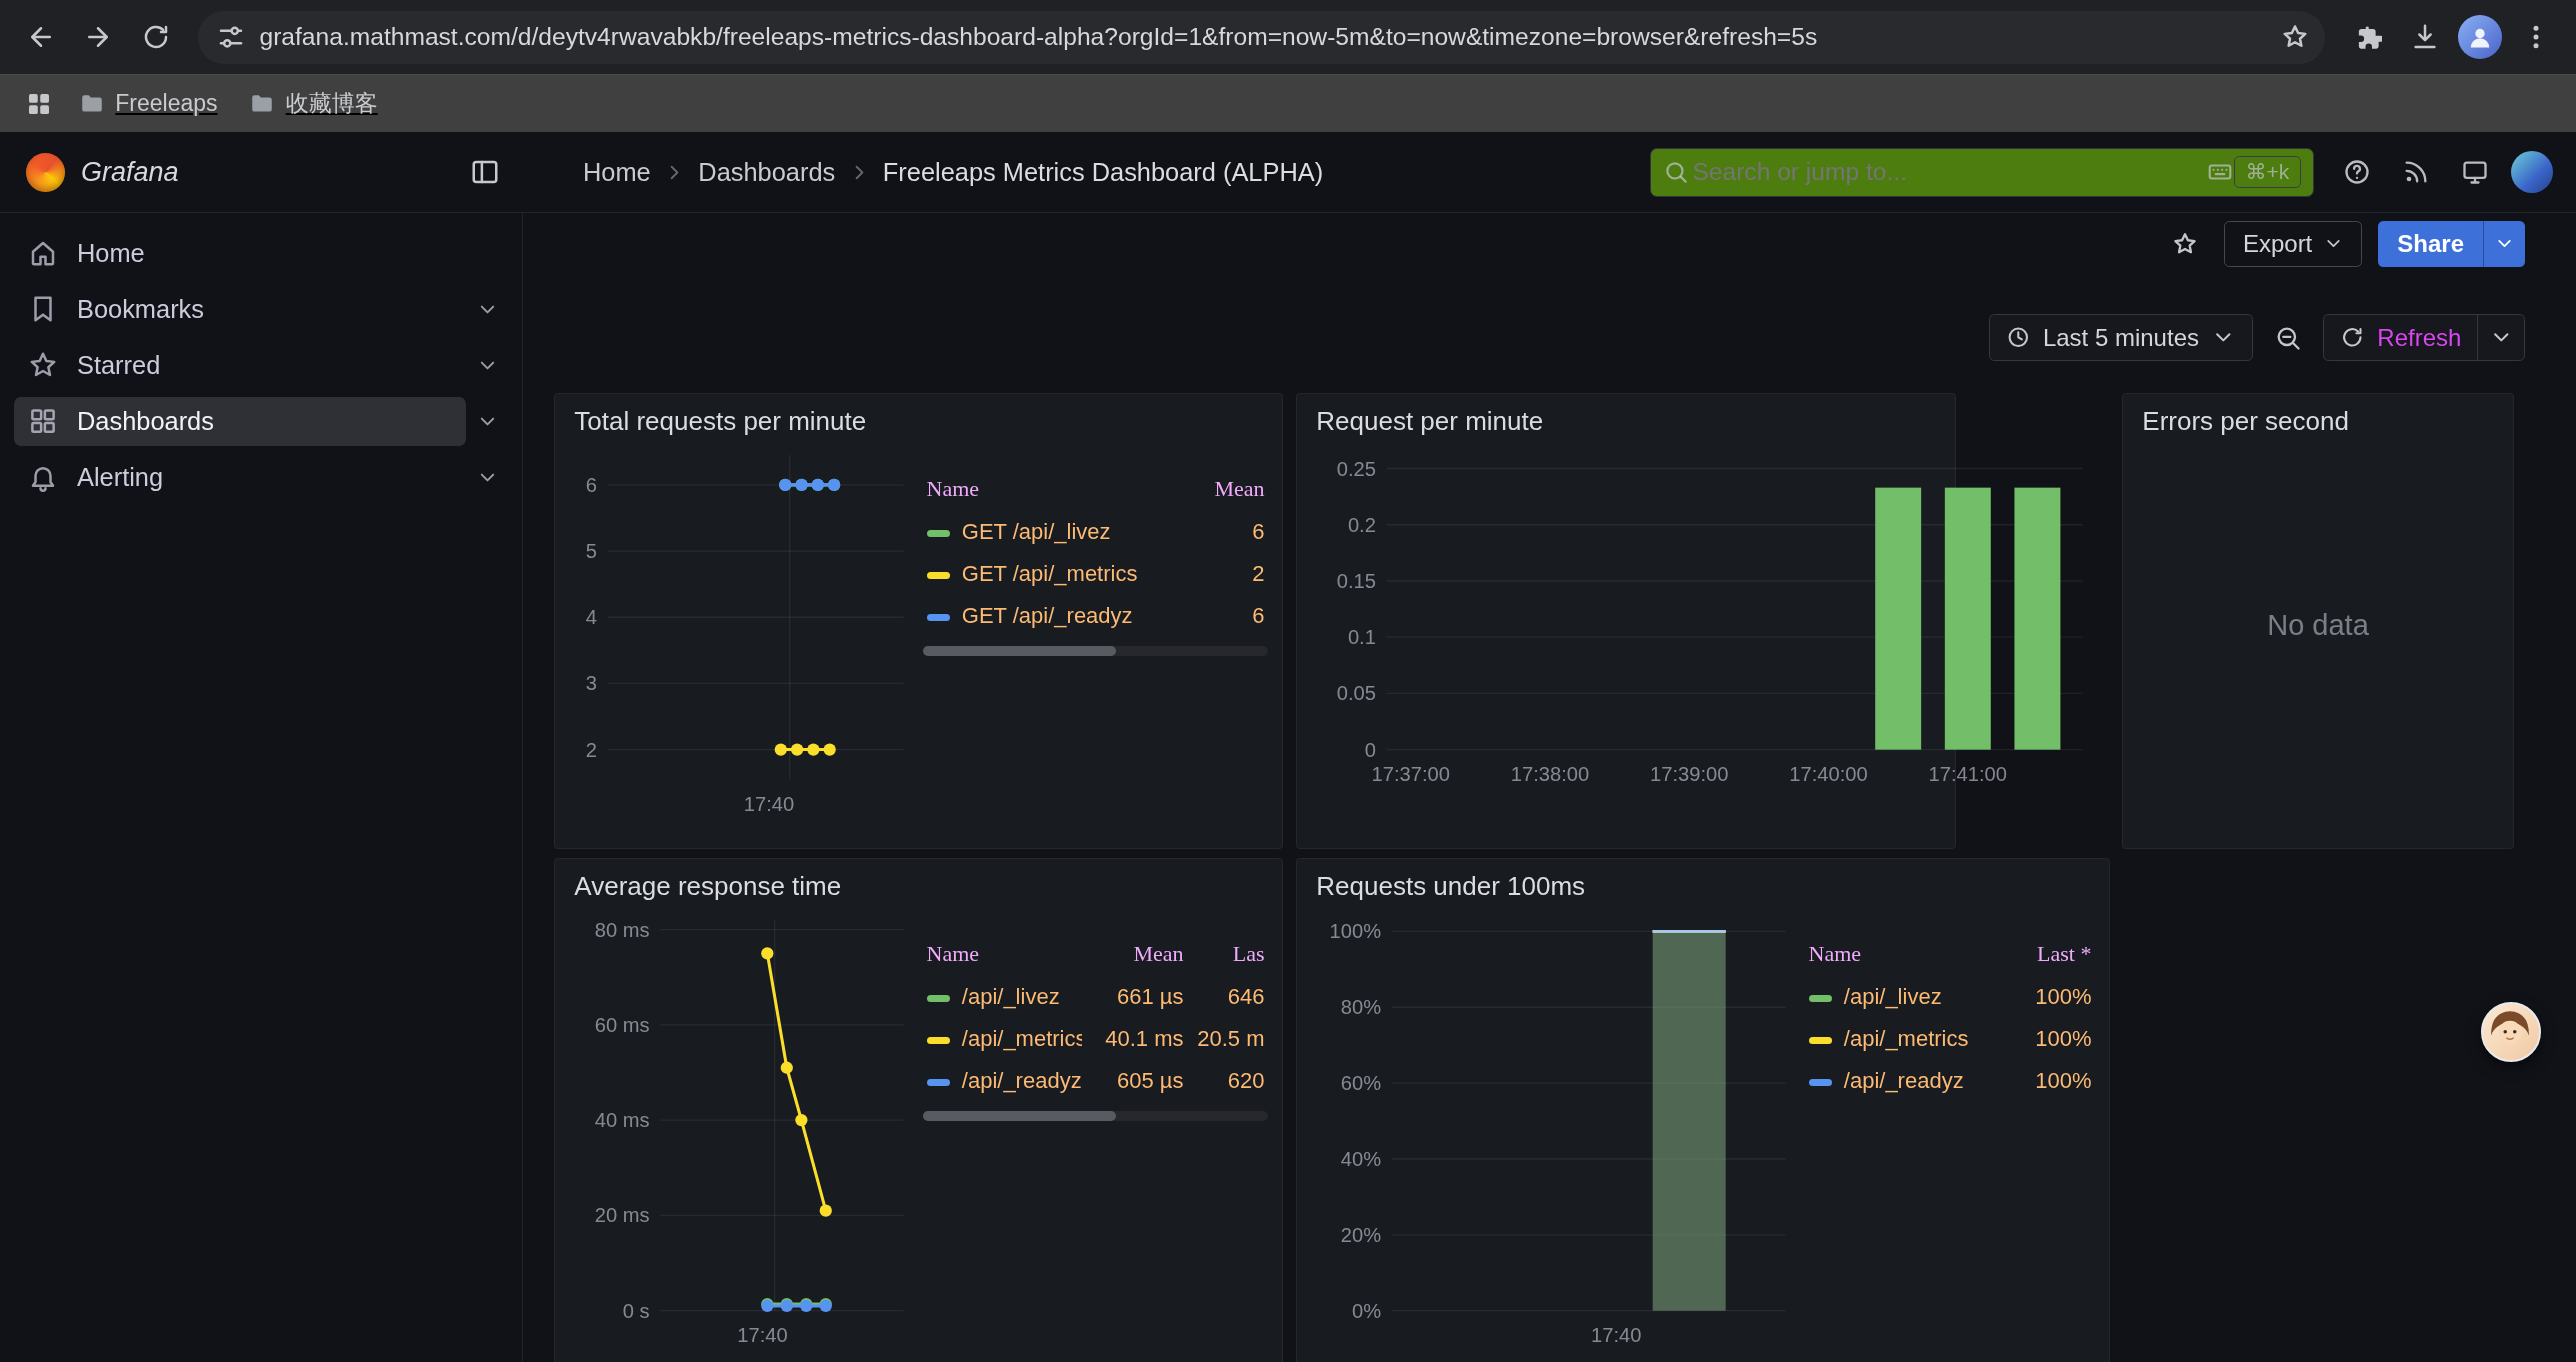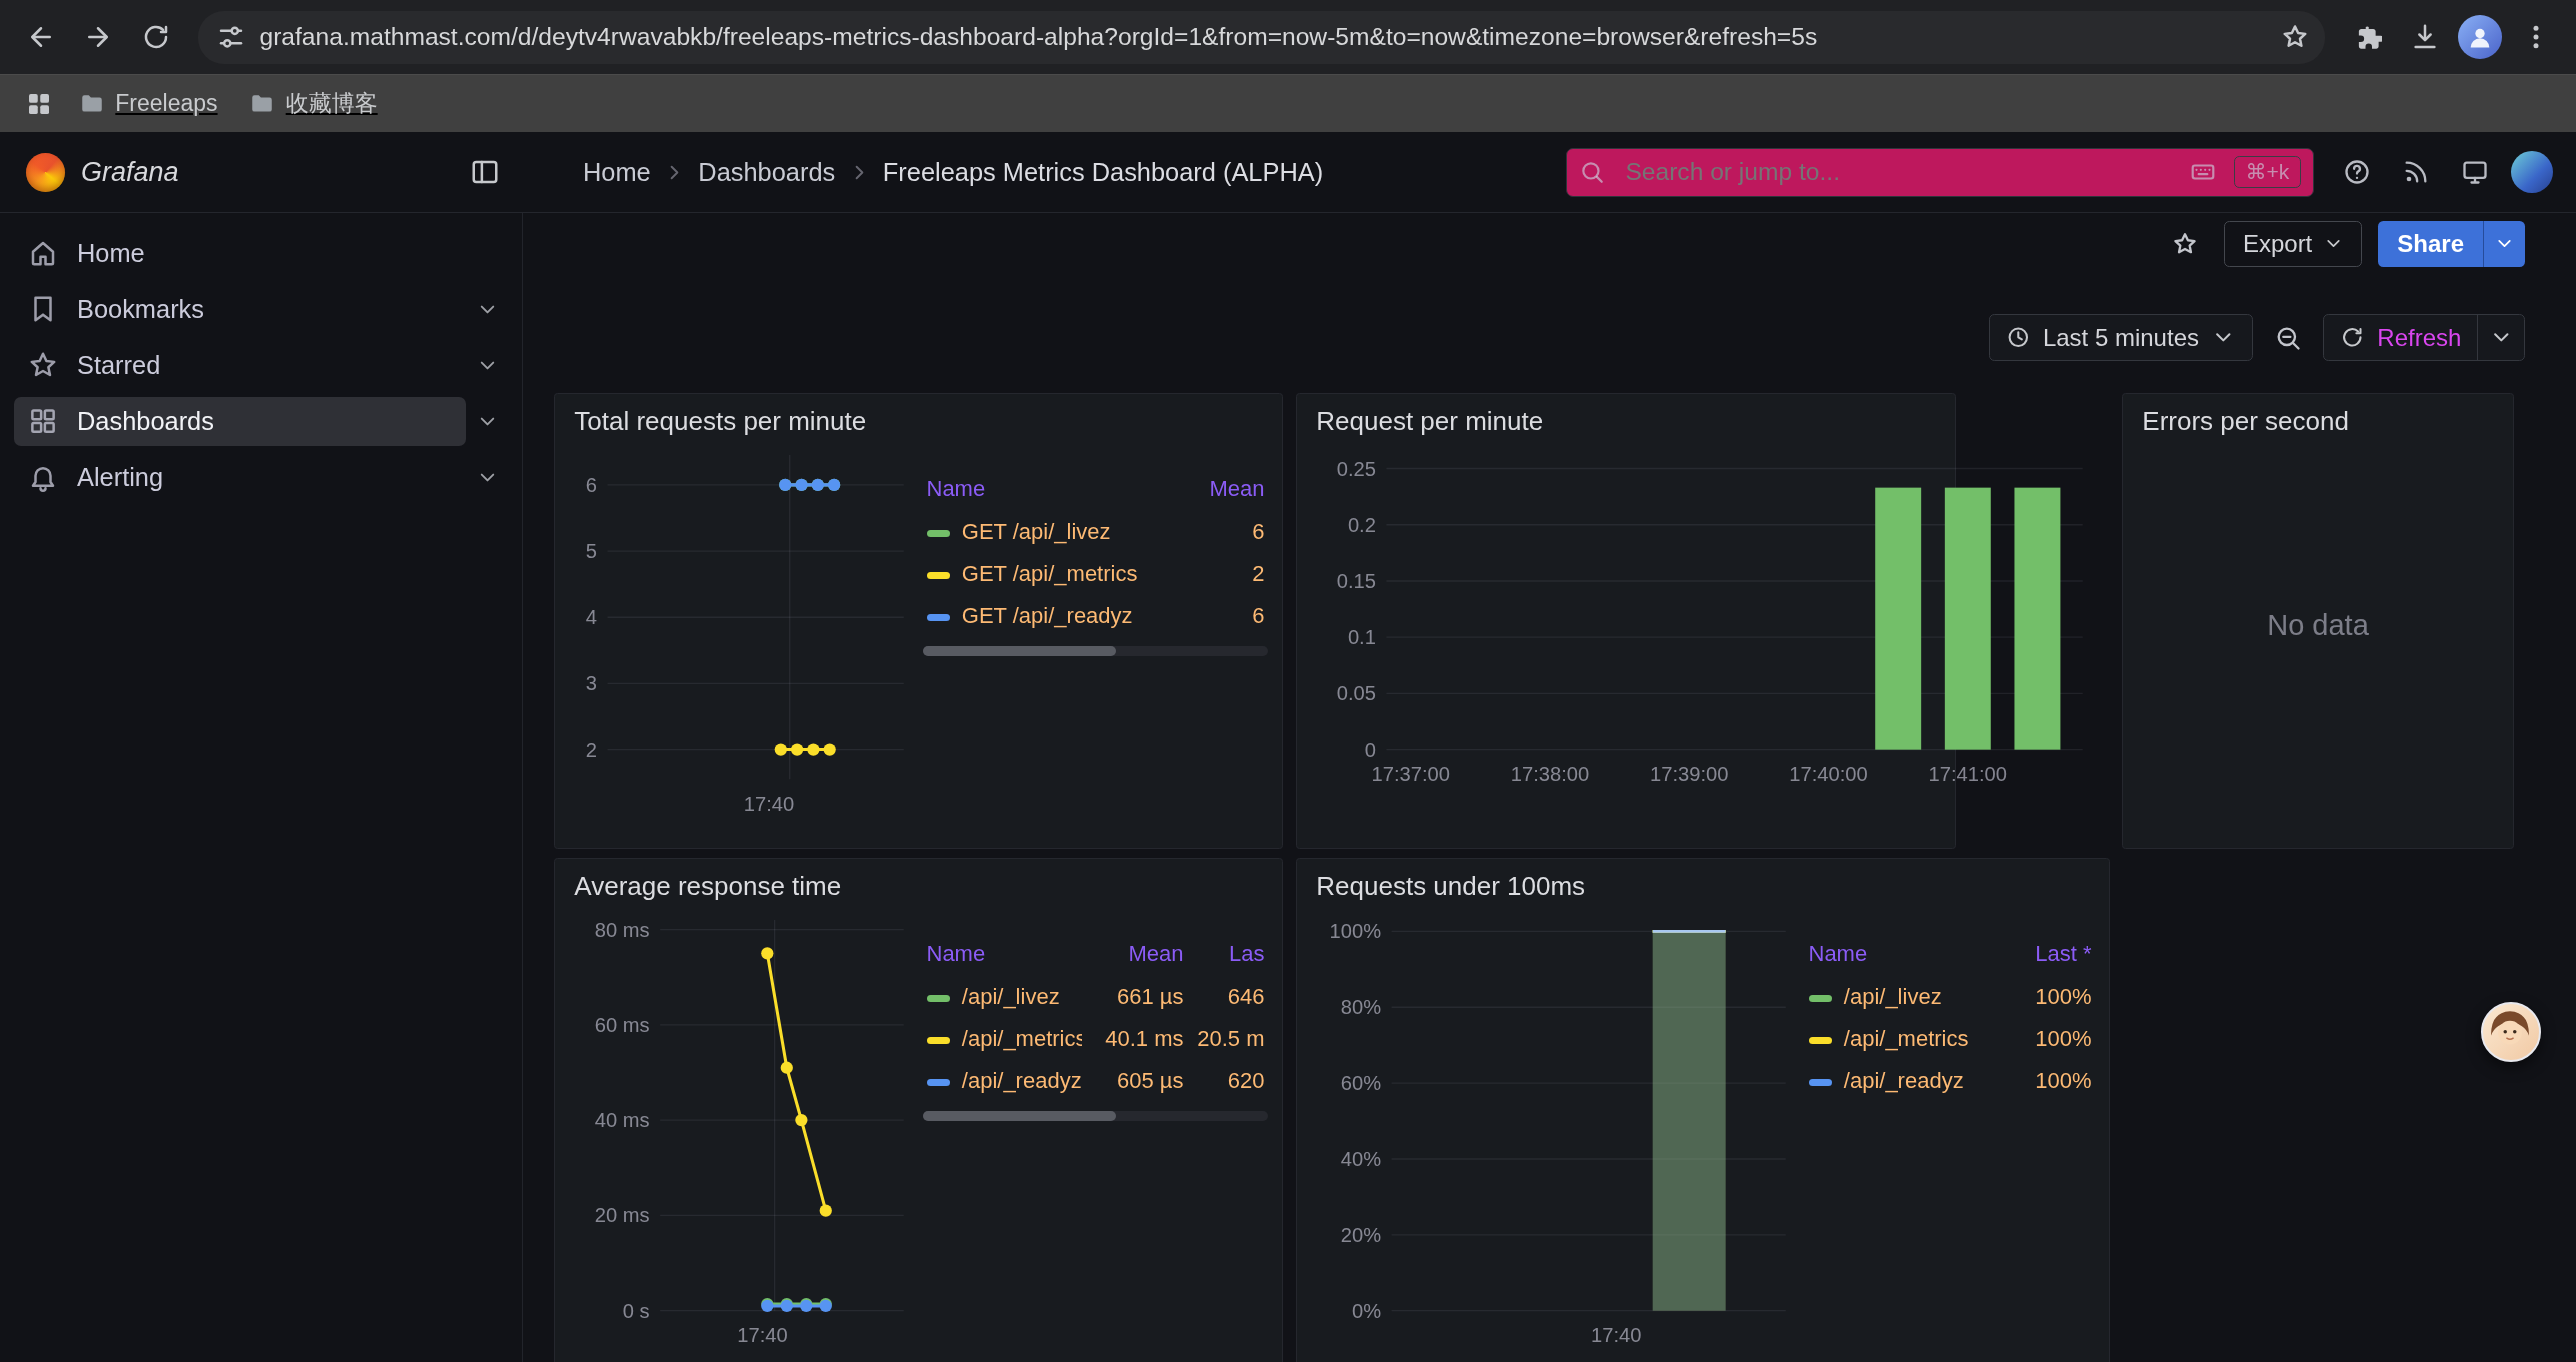--- a/index.html
+++ b/index.html
@@ -37,22 +37,22 @@
   .g-logo{width:39px;height:39px;border-radius:50%;flex:0 0 auto;
     background:conic-gradient(from 220deg,#f8981d,#f05a28,#e8522c,#fbca0a,#f8981d);
     box-shadow:inset 0 -3.5px 7px rgba(120,30,0,0.45);}
   .brand-name{font-size:27px;color:#d8d9dd;font-weight:500;}
   .collapse-btn{margin-left:auto;}
   .collapse-btn svg{width:30px;height:30px;}
   .breadcrumb{display:flex;align-items:center;gap:12.3px;margin-left:60px;font-size:25.4px;white-space:nowrap;}
   .crumb{color:#c9cbd4;}
   .crumb.current{color:#dcdde3;}
   .crumb-sep svg{width:23px;height:23px;color:rgba(204,204,220,0.45);}
-  .searchbox{margin-left:auto;width:748px;height:49px;background:#be185d;border:0.9px solid #30333b;border-radius:7px;
-    display:flex;align-items:center;padding:0 12.3px;gap:18px;flex:0 0 auto;}
+  .searchbox{margin-left:auto;width:664px;height:49px;background:#4d7c0f;border:0.9px solid #30333b;border-radius:7px;
+    display:flex;align-items:center;padding:0 12.3px;gap:1px;flex:0 0 auto;}
   .searchbox svg{width:26px;height:26px;color:rgba(204,204,220,0.65);}
   .searchbox input{flex:1;background:transparent;border:none;outline:none;color:rgba(204,204,220,0.75);
     font-size:24.6px;font-family:"Liberation Sans",sans-serif;min-width:0;}
   .kbd-chip{border:0.9px solid #3a3d45;border-radius:5.3px;padding:2.6px 10.5px;font-size:21px;
     color:rgba(204,204,220,0.65);white-space:nowrap;}
   .header-icons{display:flex;align-items:center;gap:12.3px;padding:0 23px 0 19px;}
   .hicon{width:47px;height:47px;display:flex;align-items:center;justify-content:center;color:#b9bbc3;}
   .hicon svg{width:28px;height:28px;}
   .avatar-grafana{width:42px;height:42px;border-radius:50%;background:linear-gradient(135deg,#6fd0d8,#3a66c9 60%,#27408f);}
 
@@ -104,21 +104,21 @@
   .chart text{font-family:"Liberation Sans",sans-serif;}
   #chart-c1{width:347px;height:377px;}
   #chart-c2{width:100%;height:349px;}
   #chart-c4{width:347px;height:445px;}
   #chart-c5{width:487px;height:445px;}
   .no-data{height:368px;display:flex;align-items:center;justify-content:center;
     font-size:29px;color:rgba(204,204,220,0.56);}
 
   .legend-col{flex:1;min-width:0;padding-top:30px;overflow:hidden;}
   table.legend{width:100%;border-collapse:collapse;font-size:22px;table-layout:fixed;}
-  table.legend th{color:#8b5cf6;font-weight:500;text-align:left;padding:5.3px 3.5px 8.8px;white-space:nowrap;}
+  table.legend th{color:#f0abfc;font-weight:500;text-align:left;padding:5.3px 3.5px 8.8px;white-space:nowrap;font-family:Liberation Serif, serif;}
   table.legend th.r,table.legend td.r{text-align:right;}
   table.legend td{color:#fdba74;padding:8px 3.5px;white-space:nowrap;overflow:hidden;}
   .swatch{display:inline-block;width:23px;height:7px;border-radius:3.5px;margin-right:12.3px;vertical-align:middle;}
   .col-mean{width:105px;}
   .col-last{width:81px;}
   .legend-scrollbar{height:10.5px;background:#26282e;border-radius:5.3px;margin-top:8.8px;position:relative;}
   .legend-scrollbar .thumb{position:absolute;left:0;top:0;height:10.5px;width:56%;background:#585b62;border-radius:5.3px;}
 
   .legend-inline{display:flex;align-items:center;gap:21px;padding:8.8px 0 0 88px;font-size:22px;color:#ccccdc;}
   .legend-inline .swatch{margin-right:0;}

